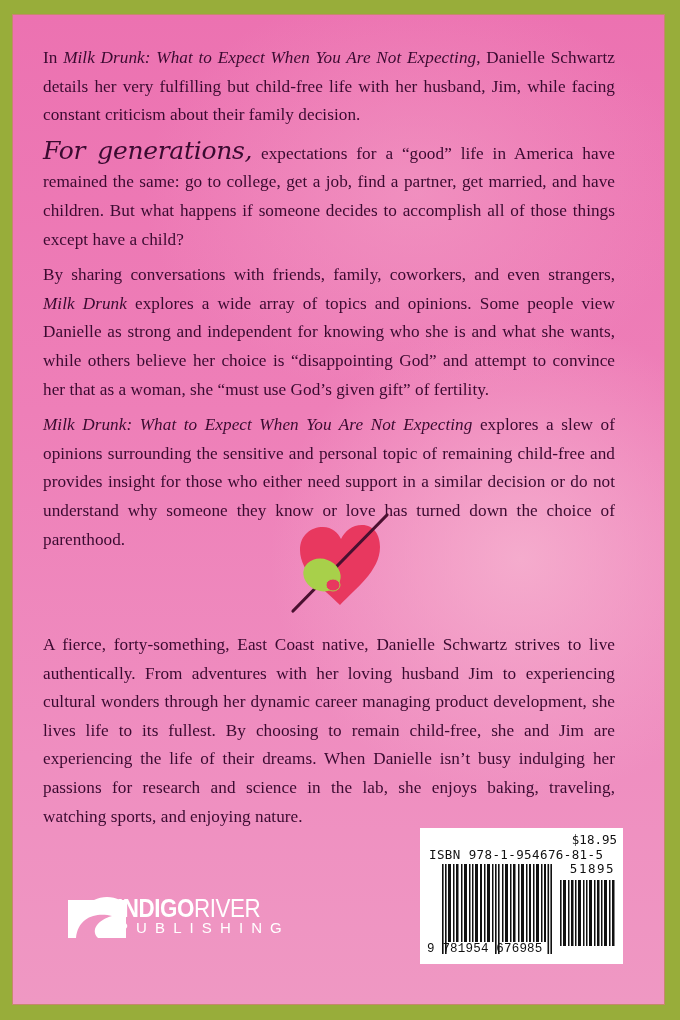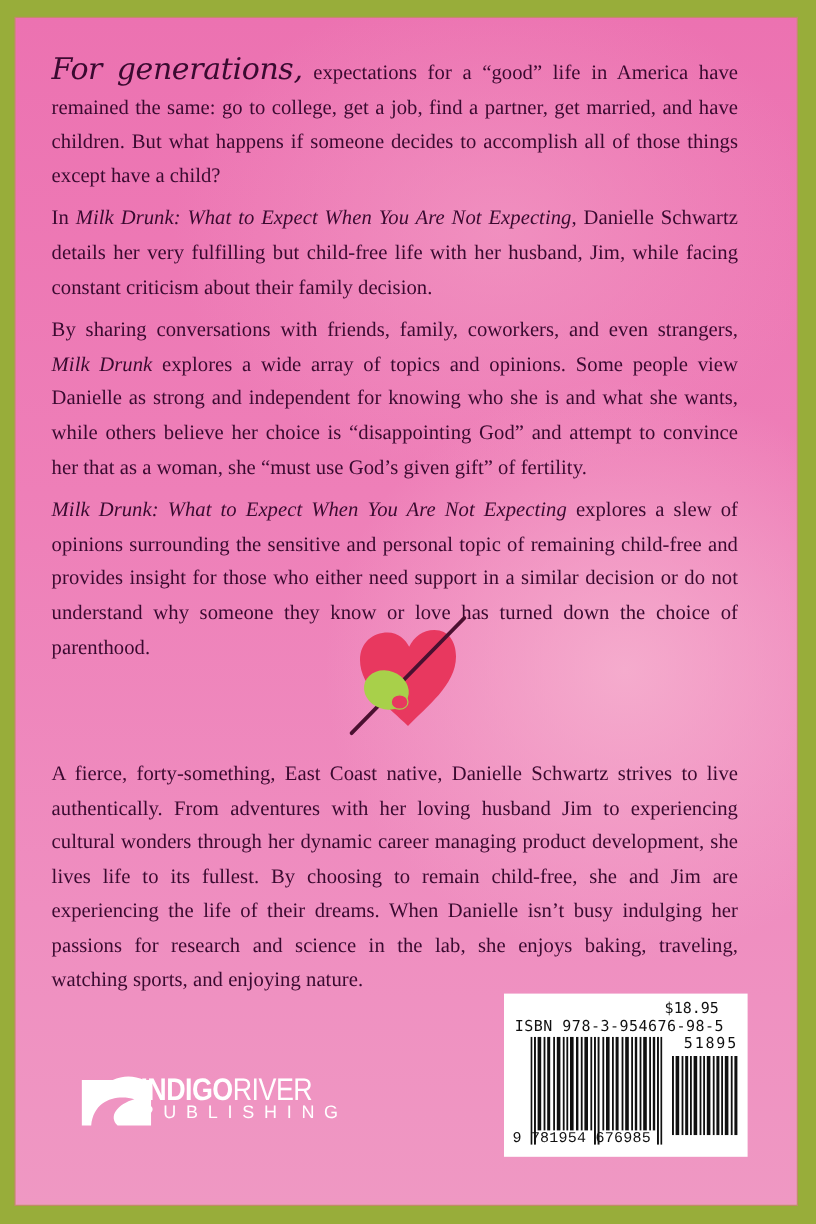--- a/index.html
+++ b/index.html
@@ -28,21 +28,21 @@
   }
   em { font-style: italic; }
   #desc { top: 44px; }
   #bio { top: 631px; }
   .icon-wrap { position: absolute; left: 285px; top: 505px; width: 110px; height: 110px; }
   .barcode-box {
     position: absolute; left: 407px; top: 813px; width: 203px; height: 136px;
     background: #ffffff;
   }
   .bc-price {
-    position: absolute; right: 24px; top: 4px;
+    position: absolute; right: 6px; top: 4px;
     font-family: "DejaVu Sans Mono", monospace; font-size: 12.5px; color: #111;
   }
   .bc-isbn {
     position: absolute; left: 9px; top: 19px;
     font-family: "DejaVu Sans Mono", monospace; font-size: 12.5px; color: #111; letter-spacing: 0.4px;
   }
   .bc-addon-num {
     position: absolute; right: 8px; top: 33px;
     font-family: "DejaVu Sans Mono", monospace; font-size: 12.5px; color: #111; letter-spacing: 1.5px; margin-left: 18px;
   }
@@ -65,42 +65,42 @@
     font-family: "Liberation Sans", sans-serif; font-size: 15px; color: #ffffff;
     letter-spacing: 8.1px; line-height: 10px;
   }
 </style>
 </head>
 <body>
 
 <div class="frame"></div>
 
 <div class="text-block" id="desc">
+  <p><span>In </span><em>Milk Drunk: What to Expect When You Are Not Expecting</em><span>, Danielle Schwartz details her very fulfilling but child-free life with her husband, Jim, while facing constant criticism about their family decision.</span></p>
   <p><span class="script">For generations,</span><span> expectations for a “good” life in America have remained the same: go to college, get a job, find a partner, get married, and have children. But what happens if someone decides to accomplish all of those things except have a child?</span></p>
-  <p><span>In </span><em>Milk Drunk: What to Expect When You Are Not Expecting</em><span>, Danielle Schwartz details her very fulfilling but child-free life with her husband, Jim, while facing constant criticism about their family decision.</span></p>
   <p><span>By sharing conversations with friends, family, coworkers, and even strangers, </span><em>Milk Drunk</em><span> explores a wide array of topics and opinions. Some people view Danielle as strong and independent for knowing who she is and what she wants, while others believe her choice is “disappointing God” and attempt to convince her that as a woman, she “must use God’s given gift” of fertility.</span></p>
   <p><em>Milk Drunk: What to Expect When You Are Not Expecting</em><span> explores a slew of opinions surrounding the sensitive and personal topic of remaining child-free and provides insight for those who either need support in a similar decision or do not understand why someone they know or love has turned down the choice of parenthood.</span></p>
 </div>
 
 <div class="icon-wrap">
   <svg width="110" height="110" viewBox="0 0 110 110">
     <path d="M55 100 C 40 85, 15 68, 15 45 C 15 30, 26 22, 38 22 C 47 22, 53 28, 56 34 C 60 26, 67 20, 77 20 C 89 20, 95 30, 95 42 C 95 66, 70 84, 55 100 Z" fill="#e8385f"></path>
     <line x1="8" y1="106" x2="102" y2="10" stroke="#4a1030" stroke-width="3.2" stroke-linecap="round"></line>
     <ellipse cx="37" cy="70" rx="19" ry="16" transform="rotate(20 37 70)" fill="#a8d04a"></ellipse>
     <ellipse cx="48" cy="80" rx="7" ry="6" fill="#e8385f" stroke="#a8d04a" stroke-width="1"></ellipse>
   </svg>
 </div>
 
 <div class="text-block" id="bio">
   <p>A fierce, forty-something, East Coast native, Danielle Schwartz strives to live authentically. From adventures with her loving husband Jim to experiencing cultural wonders through her dynamic career managing product development, she lives life to its fullest. By choosing to remain child-free, she and Jim are experiencing the life of their dreams. When Danielle isn’t busy indulging her passions for research and science in the lab, she enjoys baking, traveling, watching sports, and enjoying nature.</p>
 </div>
 
 <div class="barcode-box" style="left:420px; top:828px;">
   <div class="bc-price">$18.95</div>
-  <div class="bc-isbn">ISBN 978-3-954676-98-5</div>
+  <div class="bc-isbn">ISBN 978-1-954676-81-5</div>
   <div class="bc-addon-num">51895</div>
   <svg class="bars-main" viewBox="0 0 110 90" preserveAspectRatio="none">
     <g fill="#111">
       <rect x="0" y="0" width="1.6" height="90"></rect>
         <rect x="3" y="0" width="1.6" height="90"></rect>
       <rect x="6" y="0" width="3" height="78"></rect>
         <rect x="11" y="0" width="1.5" height="78"></rect>
       <rect x="14" y="0" width="2.5" height="78"></rect>
         <rect x="19" y="0" width="1.5" height="78"></rect>
       <rect x="22" y="0" width="3" height="78"></rect>

